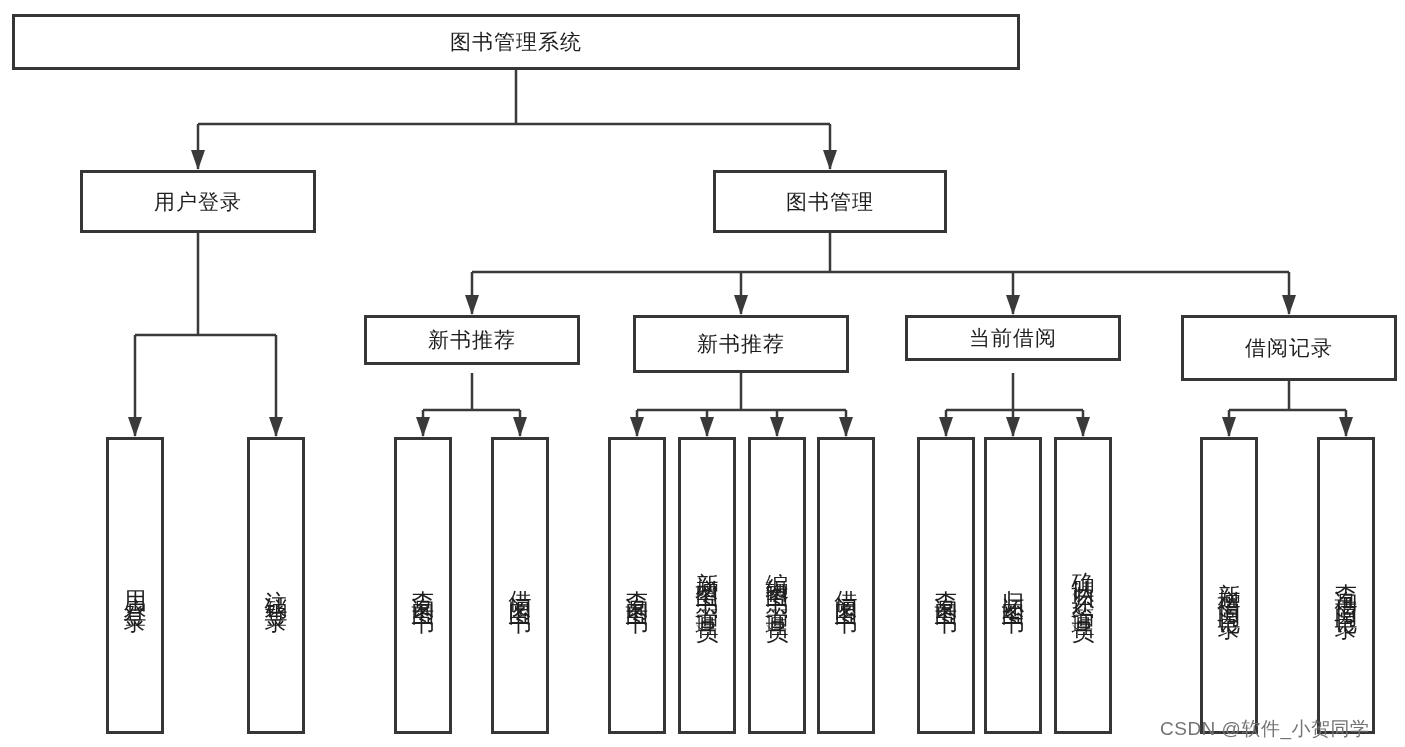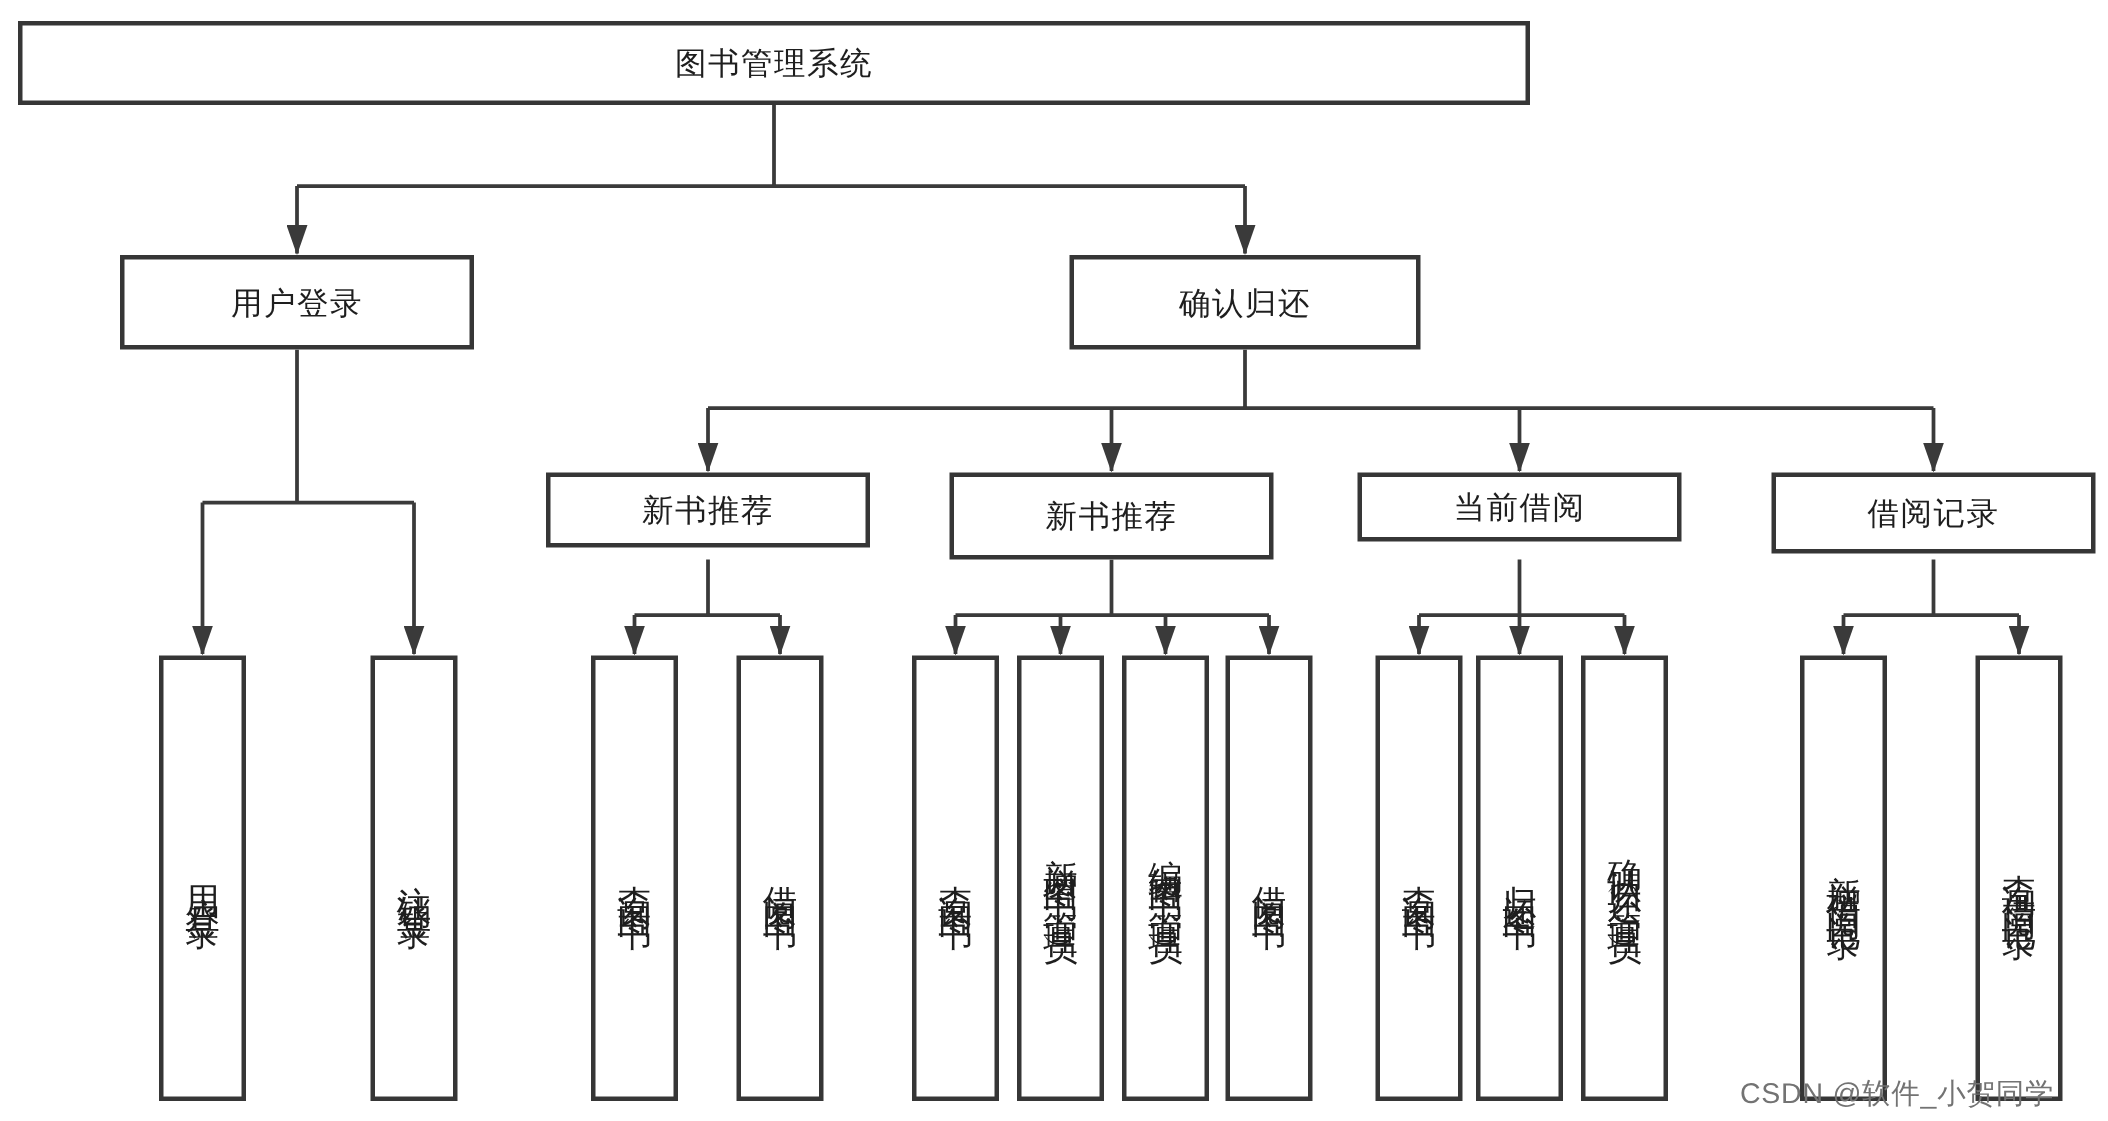--- a/index.html
+++ b/index.html
@@ -78,26 +78,26 @@
       <line x1="1013" y1="410" x2="1013" y2="436" marker-end="url(#arrowhead)"></line>
       <line x1="1083" y1="410" x2="1083" y2="436" marker-end="url(#arrowhead)"></line>
       <line x1="1229" y1="410" x2="1229" y2="436" marker-end="url(#arrowhead)"></line>
       <line x1="1346" y1="410" x2="1346" y2="436" marker-end="url(#arrowhead)"></line>
     </g>
   </svg>
 
   <div class="box h-label" style="left:12px;top:14px;width:1008px;height:56px">图书管理系统</div>
 
   <div class="box h-label" style="left:80px;top:170px;width:236px;height:63px">用户登录</div>
-  <div class="box h-label" style="left:713px;top:170px;width:234px;height:63px">确认归还</div>
+  <div class="box h-label" style="left:713px;top:170px;width:234px;height:63px">图书管理</div>
 
   <div class="box h-label" style="left:364px;top:315px;width:216px;height:50px">新书推荐</div>
   <div class="box h-label" style="left:633px;top:315px;width:216px;height:58px">新书推荐</div>
   <div class="box h-label" style="left:905px;top:315px;width:216px;height:46px">当前借阅</div>
-  <div class="box h-label" style="left:1181px;top:315px;width:216px;height:54px">借阅记录</div>
+  <div class="box h-label" style="left:1181px;top:315px;width:216px;height:66px">借阅记录</div>
 
   <div class="box leaf" style="left:106px;top:437px;width:58px;height:297px">用户登录</div>
   <div class="box leaf" style="left:247px;top:437px;width:58px;height:297px">注销登录</div>
 
   <div class="box leaf" style="left:394px;top:437px;width:58px;height:297px">查询图书</div>
   <div class="box leaf" style="left:491px;top:437px;width:58px;height:297px">借阅图书</div>
 
   <div class="box leaf" style="left:608px;top:437px;width:58px;height:297px">查询图书</div>
   <div class="box leaf" style="left:678px;top:437px;width:58px;height:297px">新增图书（管理员）</div>
   <div class="box leaf" style="left:748px;top:437px;width:58px;height:297px">编辑图书（管理员）</div>

